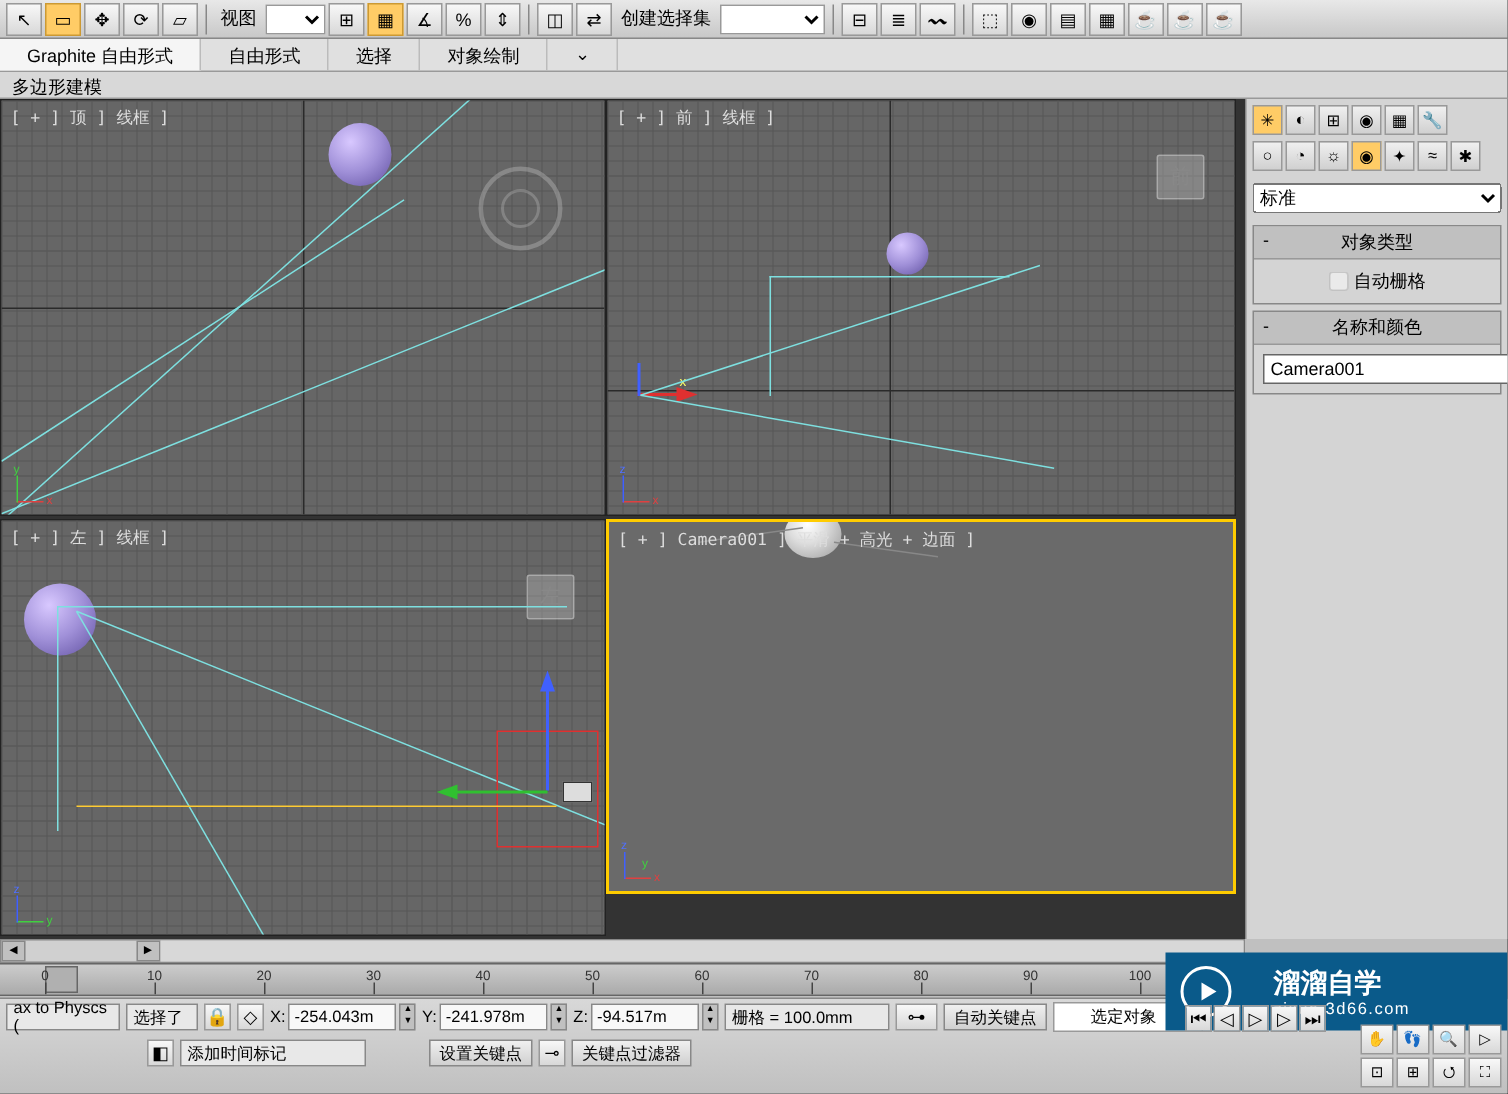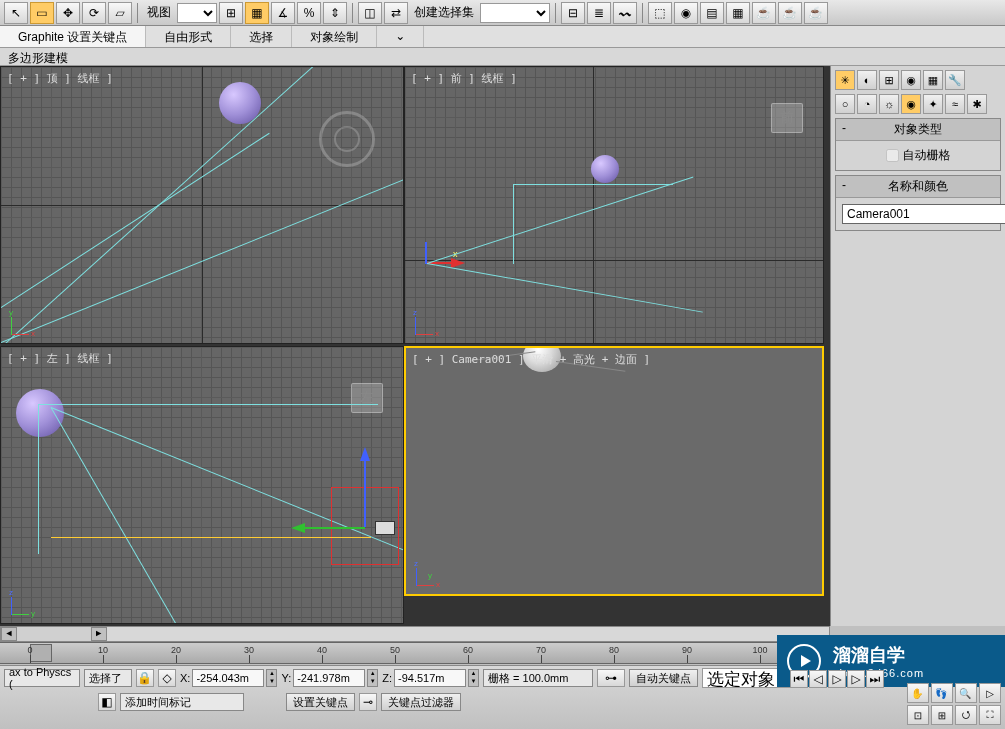--- a/index.html
+++ b/index.html
@@ -4,21 +4,21 @@
 <style>
 * { margin: 0; padding: 0; box-sizing: border-box; font-family: "Microsoft YaHei", sans-serif; }
 body { width: 1005px; height: 729px; background: #c0c0c0; overflow: hidden; font-size: 11px; position: relative; }
 
 
 .toolbar-row { height: 26px; background: linear-gradient(#e8e8e8,#c8c8c8); border-bottom: 1px solid #888; display: flex; align-items: center; padding: 0 4px; gap: 2px; }
 .tool-btn { width: 24px; height: 22px; border: 1px solid #999; background: linear-gradient(#f8f8f8,#d8d8d8); display: inline-flex; align-items: center; justify-content: center; font-size: 12px; cursor: pointer; }
 .tool-btn.active { background: #ffcc66; border-color: #cc9933; }
 .tool-sep { width: 1px; height: 20px; background: #888; margin: 0 3px; }
 .tool-label { font-size: 12px; padding: 0 4px; }
-.tool-select { height: 20px; font-size: 17px; border: 1px solid #999; background: #fff; }
+.tool-select { height: 20px; font-size: 11px; border: 1px solid #999; background: #fff; padding-left: 20px; }
 
 
 .ribbon-tabs { height: 22px; background: #e0e0e0; border-bottom: 1px solid #999; display: flex; }
 .ribbon-tab { padding: 3px 18px; font-size: 12px; border-right: 1px solid #bbb; cursor: pointer; }
 .ribbon-tab.first { background: #f5f5f5; font-weight: normal; }
 .ribbon-sub { height: 18px; background: #d8d8d8; border-bottom: 1px solid #999; padding: 2px 8px; font-size: 12px; }
 
 
 .viewports { display: flex; flex-wrap: wrap; width: 830px; height: 560px; position: absolute; left: 0; top: 66px; background: #333; }
 .viewport { position: relative; background: #666; border: 1px solid #222; overflow: hidden; }
@@ -76,21 +76,21 @@
 .status-bar { position: absolute; left: 0; top: 665px; width: 1005px; height: 64px; background: linear-gradient(#d8d8d8,#c0c0c0); border-top: 1px solid #888; }
 .status-row { display: flex; align-items: center; height: 24px; padding: 0 4px; gap: 4px; font-size: 11px; }
 .coord-box { display: flex; align-items: center; gap: 2px; }
 .coord-input { width: 72px; height: 18px; font-size: 11px; border: 1px solid #888; background: #f8f8f8; padding: 0 3px; }
 .spinner { width: 11px; height: 18px; background: #c0c0c0; border: 1px solid #888; display: flex; flex-direction: column; }
 .spinner div { flex: 1; font-size: 6px; text-align: center; line-height: 7px; }
 .status-box { height: 18px; border: 1px solid #888; background: #e8e8e8; padding: 0 4px; display: flex; align-items: center; font-size: 11px; }
 .key-btn { height: 18px; padding: 0 6px; font-size: 11px; border: 1px solid #888; background: linear-gradient(#f0f0f0,#d0d0d0); cursor: pointer; }
 
 
-.watermark { position: absolute; right: 0; bottom: 42px; width: 228px; height: 52px; background: #0a5a8a; color: #fff; display: flex; align-items: center; padding: 0 10px; gap: 12px; }
+.watermark { position: absolute; right: 0; bottom: 42px; width: 228px; height: 52px; background: #0a5a8a; color: #fff; display: flex; align-items: center; padding: 0 10px; gap: 28px; }
 .watermark .play { width: 34px; height: 34px; border: 2px solid #fff; border-radius: 50%; display: flex; align-items: center; justify-content: center; }
 .watermark .play::after { content: ""; border-left: 10px solid #fff; border-top: 6px solid transparent; border-bottom: 6px solid transparent; margin-left: 3px; }
 .watermark .txt { display: flex; flex-direction: column; }
 .watermark .big { font-size: 18px; font-weight: bold; }
 .watermark .small { font-size: 11px; letter-spacing: 1px; }
 
 .nav-icons { position: absolute; right: 4px; bottom: 4px; display: grid; grid-template-columns: repeat(4, 22px); gap: 2px; }
 .nav-icons .tool-btn { width: 22px; height: 20px; font-size: 10px; }
 
 .arrow-red { position:absolute; width:0; height:0; border-top:5px solid transparent; border-bottom:5px solid transparent; border-left:14px solid #e03030; }
@@ -128,21 +128,21 @@
   <span class="tool-btn">⬚</span>
   <span class="tool-btn">◉</span>
   <span class="tool-btn">▤</span>
   <span class="tool-btn">▦</span>
   <span class="tool-btn">☕</span>
   <span class="tool-btn">☕</span>
   <span class="tool-btn">☕</span>
 </div>
 
 <div class="ribbon-tabs">
-  <div class="ribbon-tab first">Graphite 设置关键点</div>
+  <div class="ribbon-tab first">Graphite 自由形式</div>
   <div class="ribbon-tab">自由形式</div>
   <div class="ribbon-tab">选择</div>
   <div class="ribbon-tab">对象绘制</div>
   <div class="ribbon-tab">⌄</div>
 </div>
 <div class="ribbon-sub">多边形建模</div>
 
 <div class="viewports">
 
   <div class="viewport vp-top">
@@ -237,20 +237,23 @@
   </div>
   <div class="panel-icons">
     <div class="panel-icon">○</div>
     <div class="panel-icon">◔</div>
     <div class="panel-icon">☼</div>
     <div class="panel-icon active">◉</div>
     <div class="panel-icon">✦</div>
     <div class="panel-icon">≈</div>
     <div class="panel-icon">✱</div>
   </div>
+  <select class="panel-select">
+    <option>标准</option>
+  </select>
   <div class="rollout">
     <div class="rollout-header"><span class="minus">-</span><span>对象类型</span></div>
     <div class="rollout-body">
       <div class="chk-row">
           <input type="checkbox" disabled="" style="">
           <span>自动栅格</span>
         </div>
     </div>
   </div>
   <div class="rollout">

